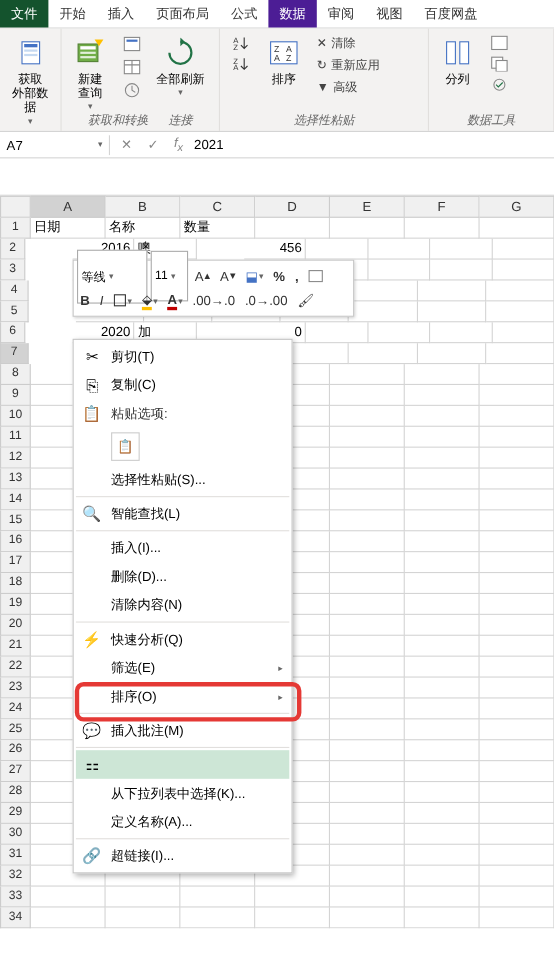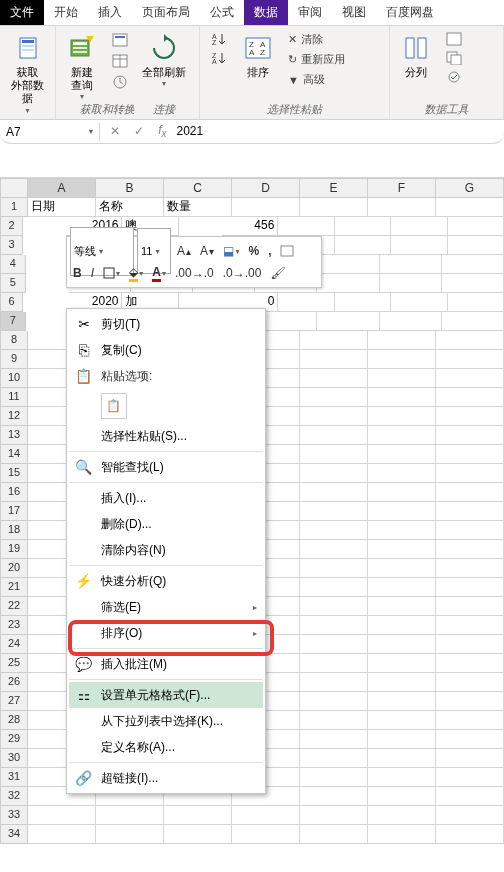--- a/index.html
+++ b/index.html
@@ -10,21 +10,21 @@
 .ribbon { display: flex; background: #f3f2f1; height: 94px; border-bottom: 1px solid #d4d4d4; }
 .ribbon-group { display: flex; flex-direction: column; border-right: 1px solid #e1dfdd; padding: 2px 4px; position: relative; }
 .ribbon-group-label { position: absolute; bottom: 2px; left: 0; right: 0; text-align: center; font-size: 11px; color: #666; font-style: italic; }
 .ribbon-items { display: flex; gap: 2px; flex: 1; }
 .rbtn-lg { display: flex; flex-direction: column; align-items: center; justify-content: flex-start; padding: 4px 6px; cursor: pointer; min-width: 44px; }
 .rbtn-lg .icn { width: 32px; height: 32px; display: flex; align-items: center; justify-content: center; }
 .rbtn-lg .lbl { font-size: 11px; text-align: center; line-height: 1.2; margin-top: 2px; }
 .rcol { display: flex; flex-direction: column; gap: 1px; padding: 2px; }
 .rbtn-sm { display: flex; align-items: center; gap: 4px; font-size: 11px; padding: 2px 4px; cursor: pointer; color: #444; }
 .dd { font-size: 8px; color: #666; }
-.namebox-row { display: flex; align-items: center; height: 24px; border-bottom: 1px solid #d4d4d4; background: #fff; border-radius: 11px; }
+.namebox-row { display: flex; align-items: center; height: 24px; border-bottom: 1px solid #d4d4d4; background: #fff; }
 .namebox { width: 100px; padding: 2px 6px; border-right: 1px solid #d4d4d4; font-size: 12px; display: flex; align-items: center; justify-content: space-between; }
 .fx-area { display: flex; align-items: center; gap: 6px; padding: 0 6px; flex: 1; }
 .fx-btn { color: #888; font-size: 12px; padding: 0 4px; }
 .fx-val { font-size: 12px; }
 .sheet { position: relative; }
 .col-headers { display: flex; height: 20px; }
 .corner { width: 28px; border: 1px solid #ccc; background: #f0f0f0; }
 .col-h { border: 1px solid #ccc; border-left: none; background: #f0f0f0; text-align: center; font-size: 12px; line-height: 18px; color: #333; }
 .col-h.sel { background: #d2d2d2; }
 .col-A { width: 68px; } .col-B { width: 68px; } .col-C { width: 68px; }
@@ -46,21 +46,21 @@
 .ctx-sep { height: 1px; background: #e1dfdd; margin: 2px 0; }
 .ctx-paste-opts { padding: 4px 6px 4px 32px; }
 .ctx-paste-btn { width: 26px; height: 26px; border: 1px solid #ccc; display: inline-flex; align-items: center; justify-content: center; background: #fff; }
 .highlight-box { position: absolute; left: 68px; top: 442px; width: 206px; height: 36px; border: 4px solid #e53935; border-radius: 8px; pointer-events: none; z-index: 10; }
 svg { display: block; }
 </style>
 </head>
 <body>
 
 <div class="ribbon-tabs">
-  <div class="tab" style="background:#000000;color:#fff">文件</div>
+  <div class="tab" style="background:#14532d;color:#fff">文件</div>
   <div class="tab">开始</div>
   <div class="tab">插入</div>
   <div class="tab">页面布局</div>
   <div class="tab">公式</div>
   <div class="tab active">数据</div>
   <div class="tab">审阅</div>
   <div class="tab">视图</div>
   <div class="tab">百度网盘</div>
 </div>
 
@@ -691,21 +691,20 @@
         <span style="margin-left:auto" class="dd">▸</span>
       </div>
     <div class="ctx-sep"></div>
     <div class="ctx-item">
         <span class="ctx-icn">💬</span>
         <span>插入批注(M)</span>
       </div>
     <div class="ctx-sep"></div>
     <div class="ctx-item" style="background:#cde6d6">
         <span class="ctx-icn">⚏</span>
-        <span>设置单元格格式(F)...</span>
       </div>
     <div class="ctx-item">
         <span class="ctx-icn"></span>
         <span>从下拉列表中选择(K)...</span>
       </div>
     <div class="ctx-item">
         <span class="ctx-icn"></span>
         <span>定义名称(A)...</span>
       </div>
     <div class="ctx-sep"></div>

